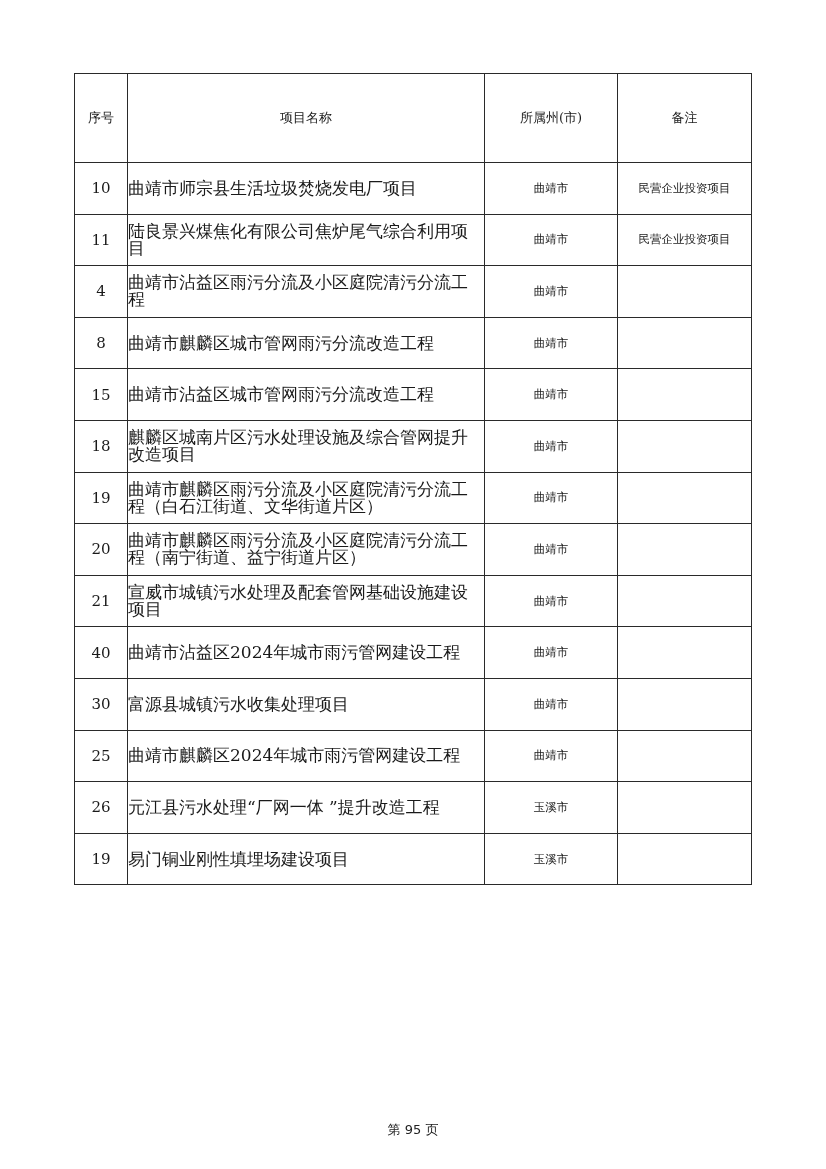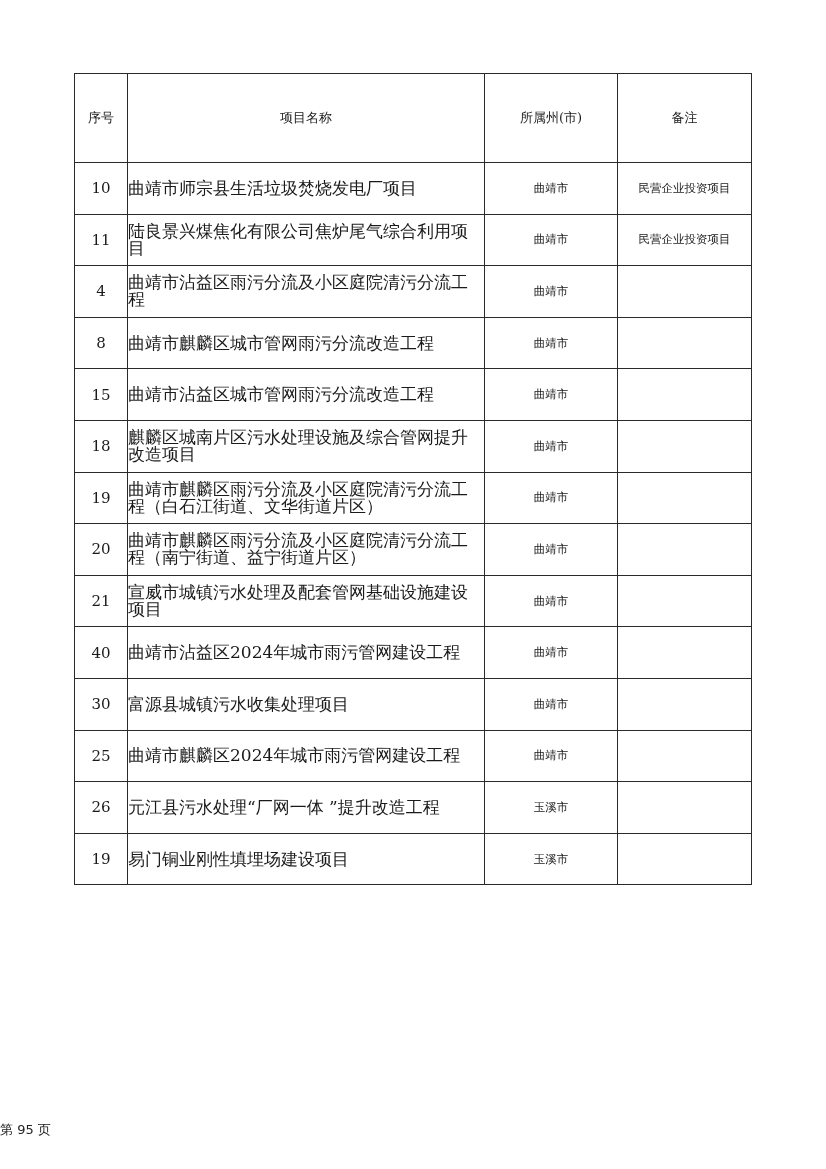--- a/index.html
+++ b/index.html
@@ -9,21 +9,21 @@
                table-layout: fixed; width: 677px; }
   table.grid td, table.grid th { border: 1.3px solid #2a2a2a; padding: 0; }
   col.c1 { width: 53px; } col.c2 { width: 357px; } col.c3 { width: 133px; } col.c4 { width: 134px; }
   tr.head { height: 89px; }
   tr.head th { font-weight: normal; font-size: 13px; text-align: center; vertical-align: middle; }
   tr.row { height: 51.6px; }
   td.idx { text-align: center; font-size: 15px; }
   td.name { text-align: left; font-size: 17px; padding-left: 4px; padding-right: 4px; line-height: 17px; }
   td.city { text-align: center; font-size: 11.5px; margin-top: 32px; }
   td.note { text-align: center; font-size: 11.5px; font-family: Liberation Serif, serif; }
-  .footer { position: absolute; top: 1121px; left: 0; width: 826px; 
+  .footer { position: absolute; top: 1121px; left: 0; width: 826px; text-align: center;
             font-family: "DejaVu Sans", "Liberation Sans", sans-serif; font-size: 13px; color: #222; }
 </style>
 </head>
 <body>
 
 <table class="grid">
   <colgroup>
       <col class="c1">
       <col class="c2">
       <col class="c3">

